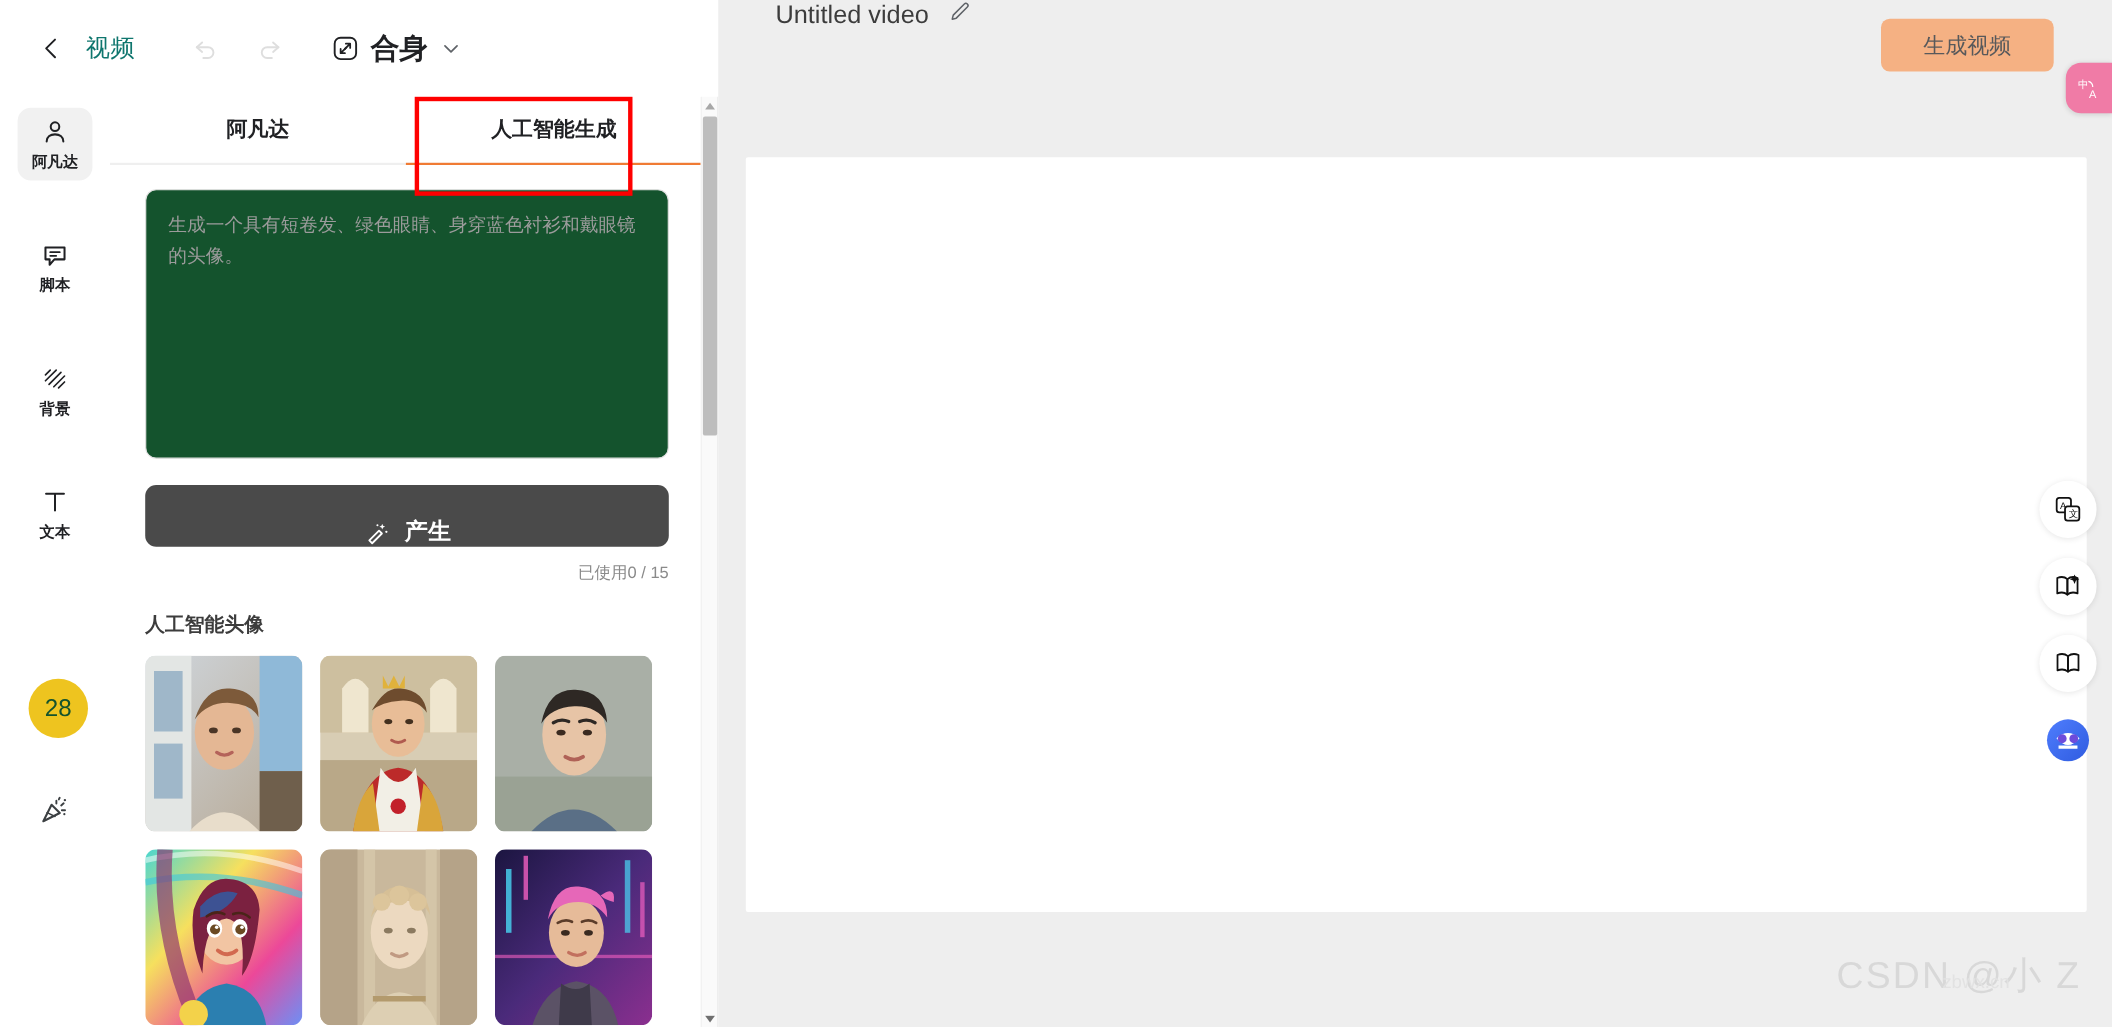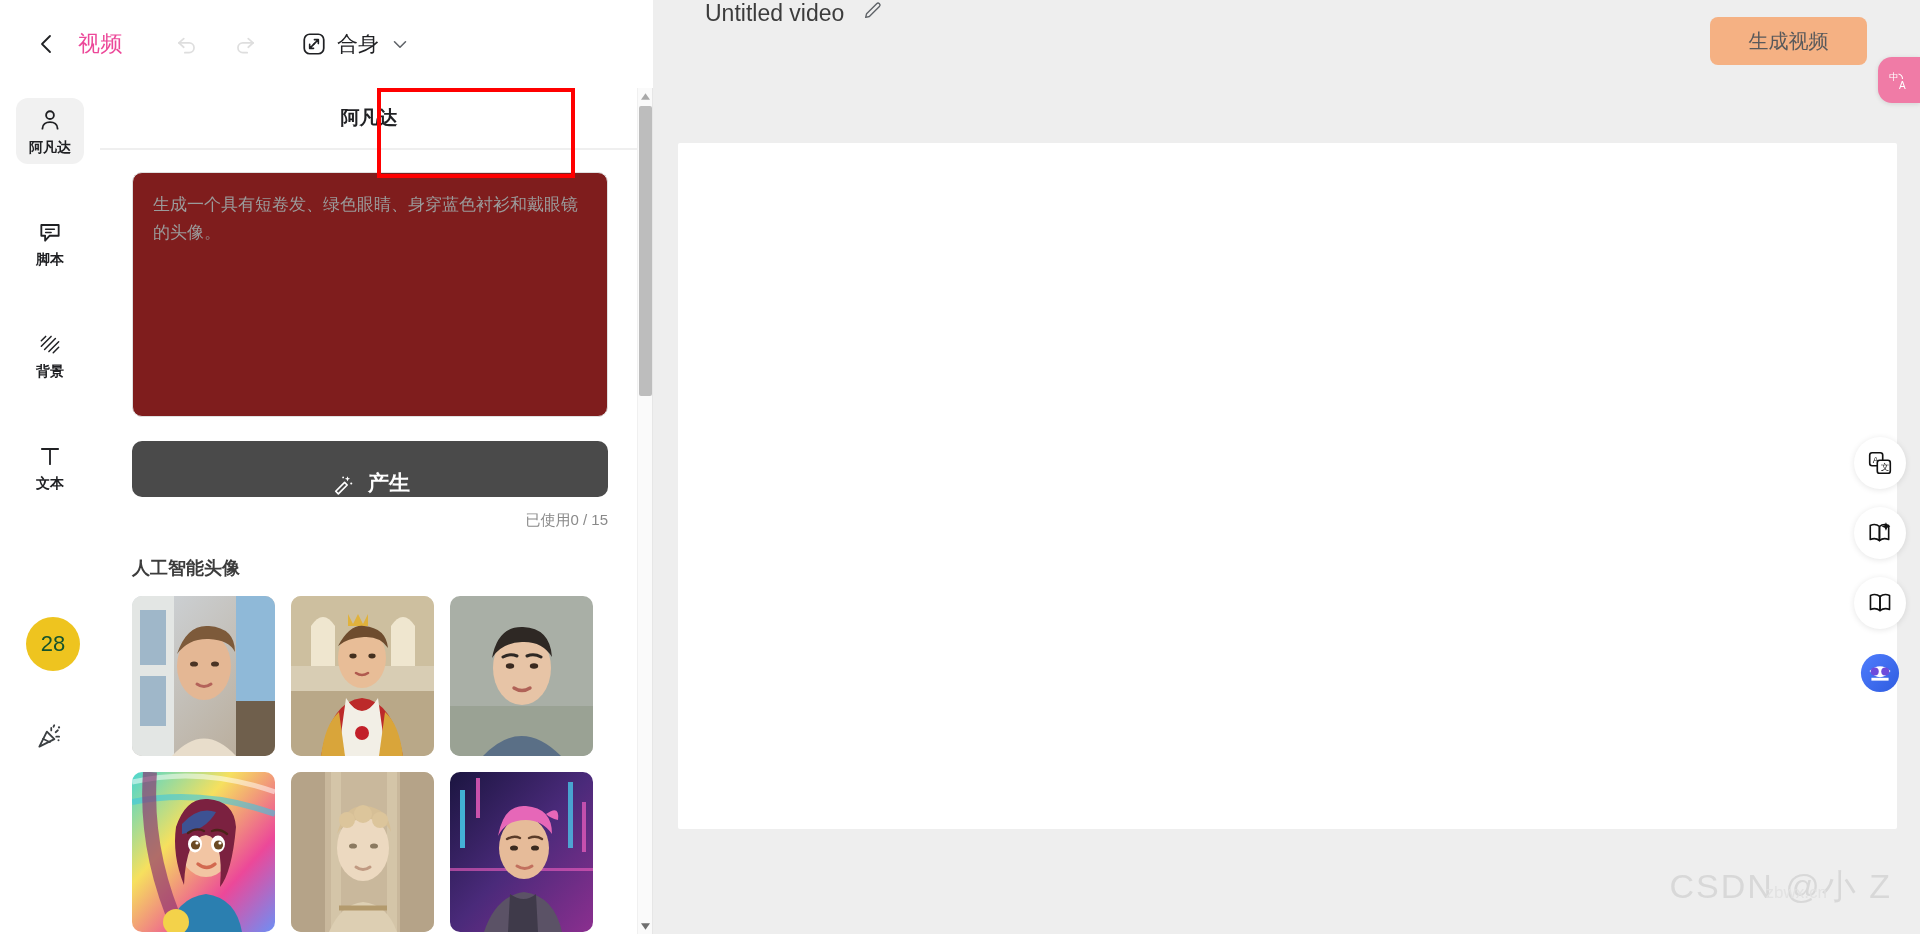--- a/index.html
+++ b/index.html
@@ -28,34 +28,34 @@
     padding-left: 32px;
     background: #fff;
   }
   .back-btn {
     width: 30px; height: 30px;
     display: flex; align-items: center; justify-content: center;
     cursor: pointer; color: #202124;
   }
   .tb-title {
     margin-left: 16px;
-    font-size: 22px; color: #ec4899; letter-spacing: .5px;
+    font-size: 22px; color: #0f766e; letter-spacing: .5px;
   }
   .tb-sep { width: 44px; }
   .icon-btn {
     width: 40px; height: 40px;
     display: flex; align-items: center; justify-content: center;
     cursor: pointer;
   }
   .icon-btn.disabled { opacity: .45; }
   .fit-group {
     display: flex; align-items: center; gap: 10px;
     margin-left: 36px; cursor: pointer;
   }
-  .fit-label { font-size: 21px; font-weight: 400; color: #202124; }
+  .fit-label { font-size: 26px; font-weight: 700; color: #202124; }
 
   
   .rail {
     position: absolute; left: 0; top: 88px;
     width: 100px; height: 846px;
     background: #fff;
     padding-top: 10px;
   }
   .rail-item {
     width: 68px; margin: 0 auto 46px auto;
@@ -103,21 +103,21 @@
     height: 2px; background: #f07b34;
   }
 
   .panel-body { padding: 22px 32px 0 32px; }
 
   .prompt-box {
     width: 476px; height: 245px;
     border: 1px solid #e0e0e0; border-radius: 10px;
     padding: 18px 20px;
     font-size: 17px; line-height: 1.65; color: #9b9b9b;
-    background: #7f1d1d;
+    background: #14532d;
     cursor: text;
   }
 
   .gen-btn {
     margin-top: 24px;
     width: 476px; height: 56px;
     background: #4a4a4a; border-radius: 10px;
     display: flex; align-items: flex-end; justify-content: center;
     gap: 13px; cursor: pointer;
   }
@@ -329,20 +329,23 @@
       </div>
 
       <div class="badge-28">28</div>
     </div>
 
     <div class="content-col">
 
       <div class="tabs">
         <div class="tab">
           <span>阿凡达</span>
+        </div>
+        <div class="tab active">
+          <span>人工智能生成</span>
         </div>
       </div>
 
       <div class="panel-body">
 
         <div class="prompt-box">生成一个具有短卷发、绿色眼睛、身穿蓝色衬衫和戴眼镜的头像。</div>
 
         <div class="gen-btn">
           <svg width="25" height="25" viewBox="0 0 24 24" fill="none">
             <path d="M5.5 18.5 L14 10 L16.5 12.5 L8 21 Z" stroke="#ffffff" stroke-width="1.6" stroke-linejoin="round" fill="none"></path>

